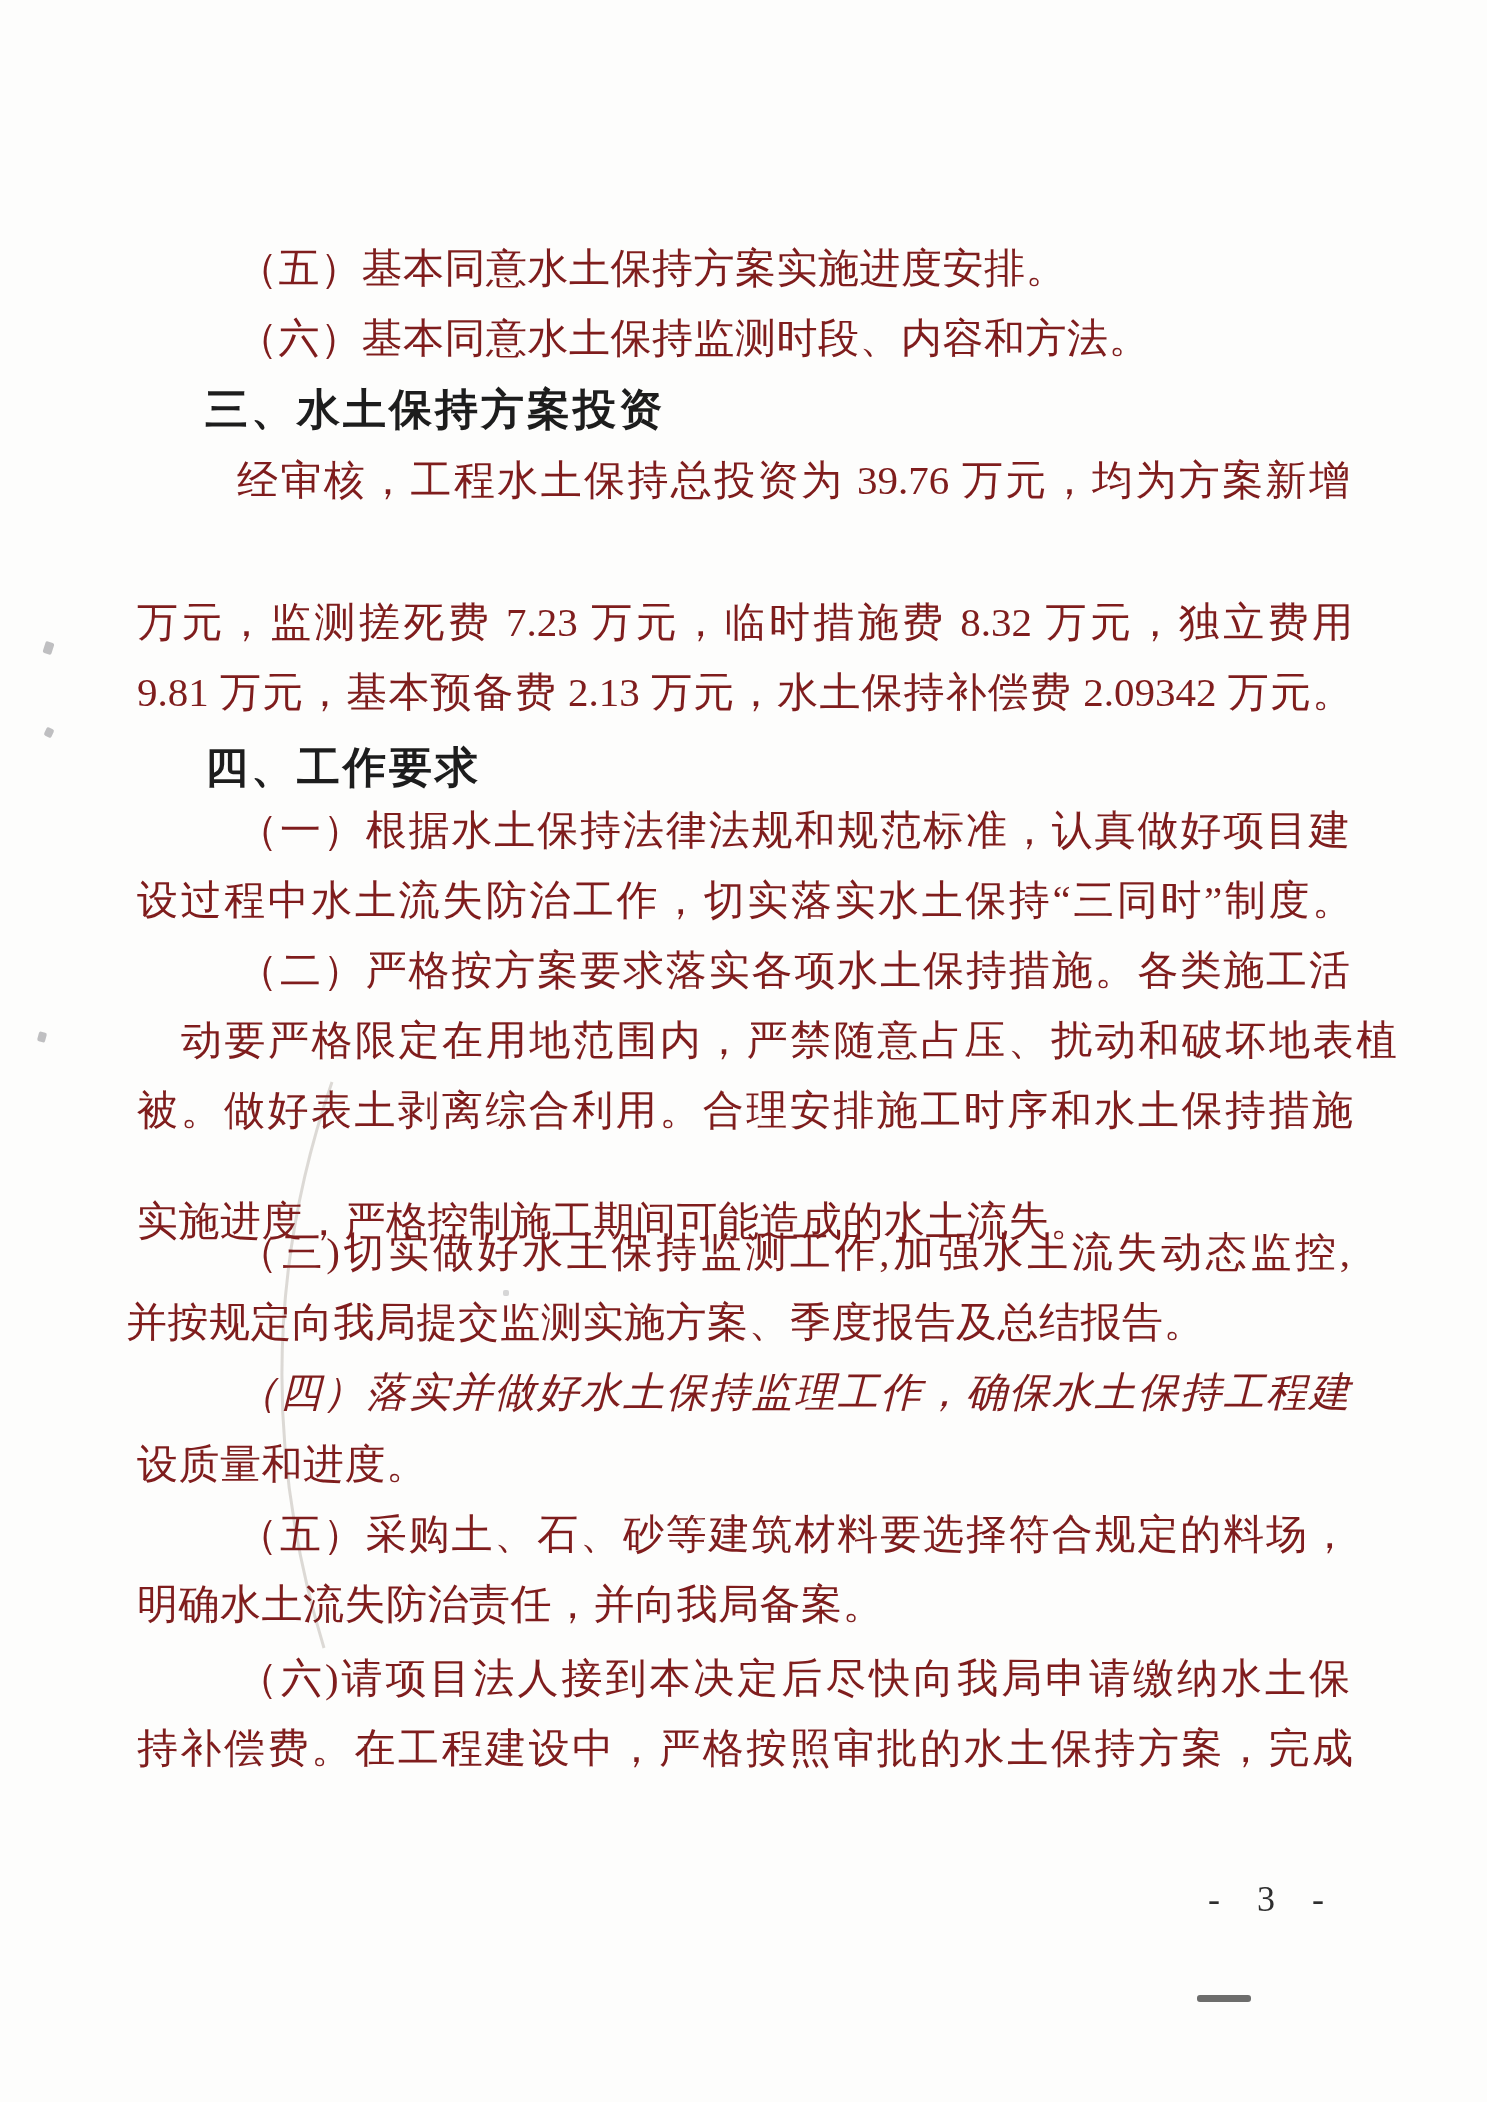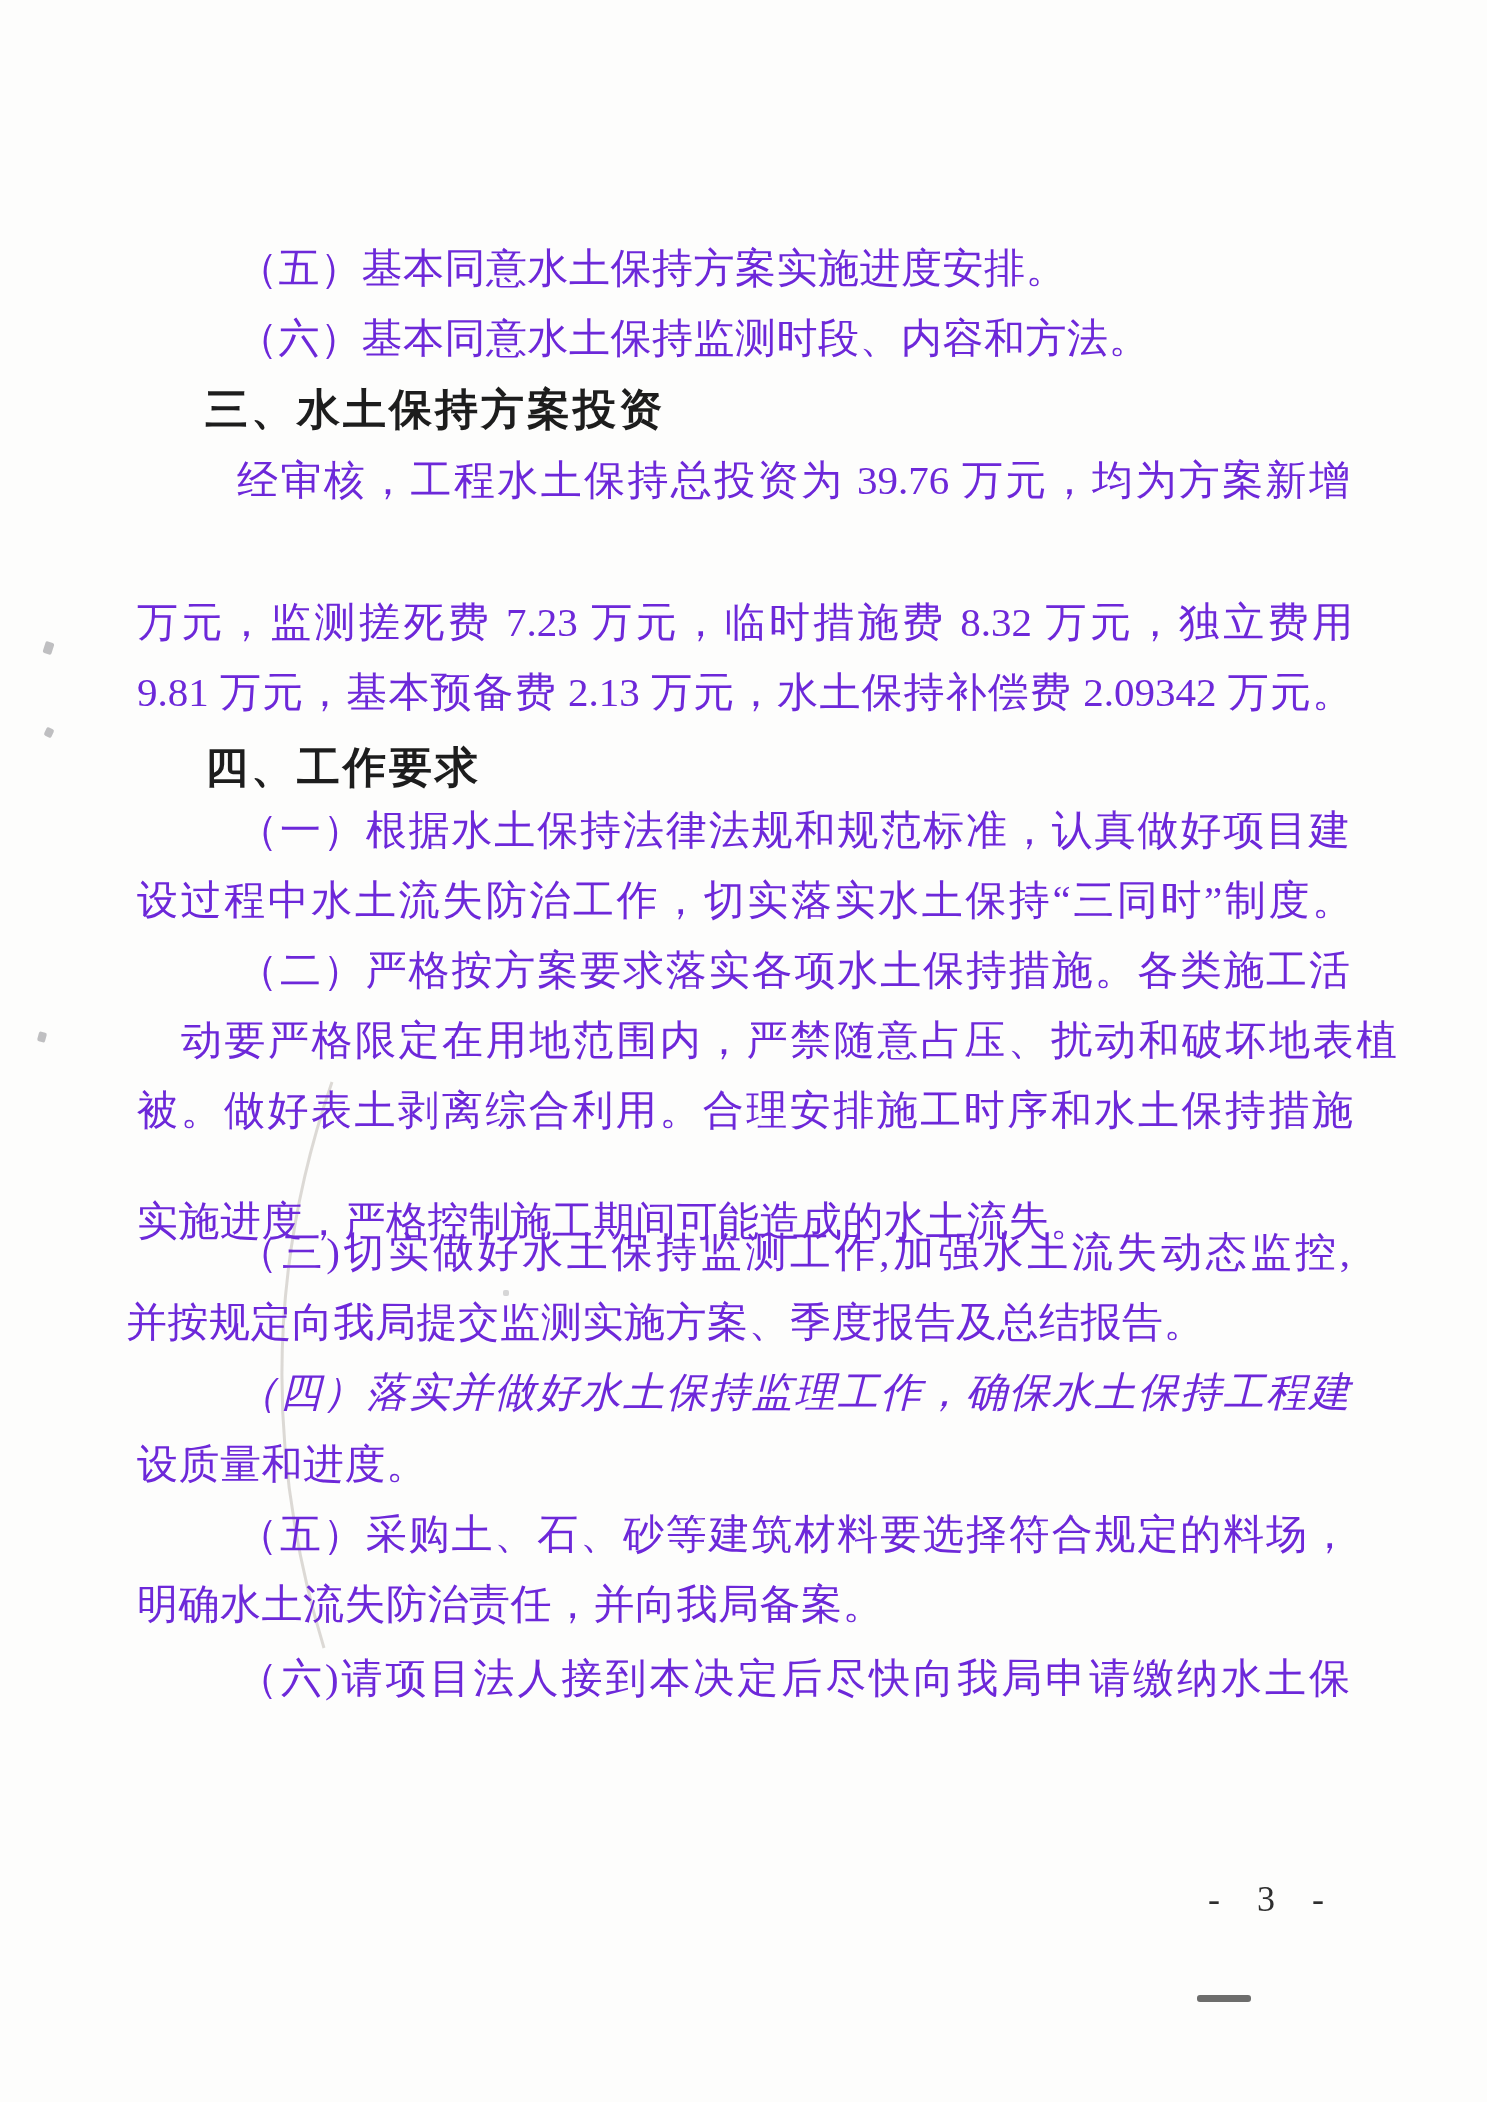--- a/index.html
+++ b/index.html
@@ -8,21 +8,21 @@
     width:1487px;height:2102px;
     margin:0 auto;
     background:#fdfdfc;
     overflow:hidden;
     font-family:"Liberation Serif", serif;
   }
   .ln{
     position:absolute;
     font-size:41px;
     line-height:1.0;
-    color:#6d28d9;
+    color:#7f1d1d;
     white-space:nowrap;
     letter-spacing:0.5px;
   }
   .jst{
     white-space:normal;
     text-align:justify;
     text-align-last:justify;
     letter-spacing:0;
   }
   .heading{
@@ -89,16 +89,17 @@
   <div class="ln jst" style="left:237px;top:1232px;width:1113px;">（三)切实做好水土保持监测工作,加强水土流失动态监控,</div>
   <div class="ln" style="left:126px;top:1302px;">并按规定向我局提交监测实施方案、季度报告及总结报告。</div>
 
   <div class="ln jst" style="left:237px;top:1372px;width:1113px;font-style:italic;">（四）落实并做好水土保持监理工作，确保水土保持工程建</div>
   <div class="ln" style="left:137px;top:1444px;">设质量和进度。</div>
 
   <div class="ln jst" style="left:237px;top:1514px;width:1113px;">（五）采购土、石、砂等建筑材料要选择符合规定的料场，</div>
   <div class="ln" style="left:137px;top:1584px;">明确水土流失防治责任，并向我局备案。</div>
 
   <div class="ln jst" style="left:237px;top:1658px;width:1113px;">（六)请项目法人接到本决定后尽快向我局申请缴纳水土保</div>
+  <div class="ln jst" style="left:137px;top:1728px;width:1216px;">持补偿费。在工程建设中，严格按照审批的水土保持方案，完成</div>
 
   <div class="pagenum" style="left:1208px;top:1878px;">- 3 -</div>
 
 </div>
 
 </body></html>

